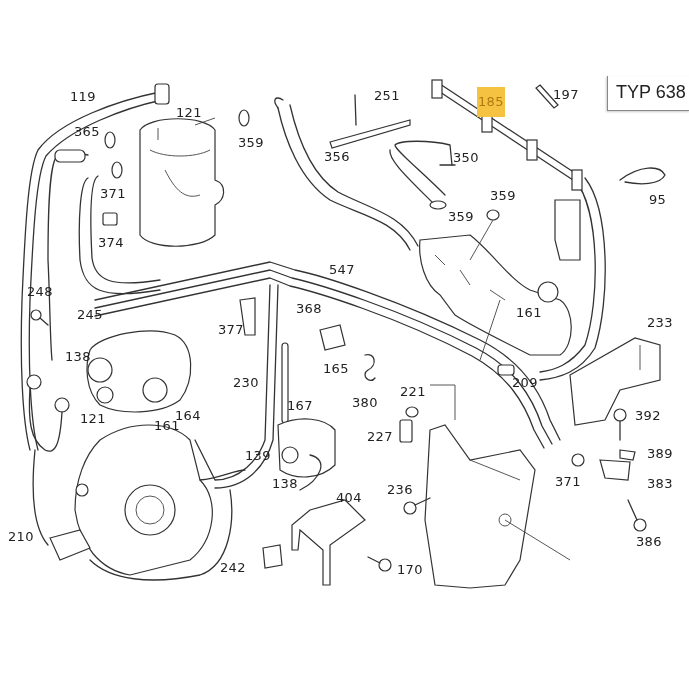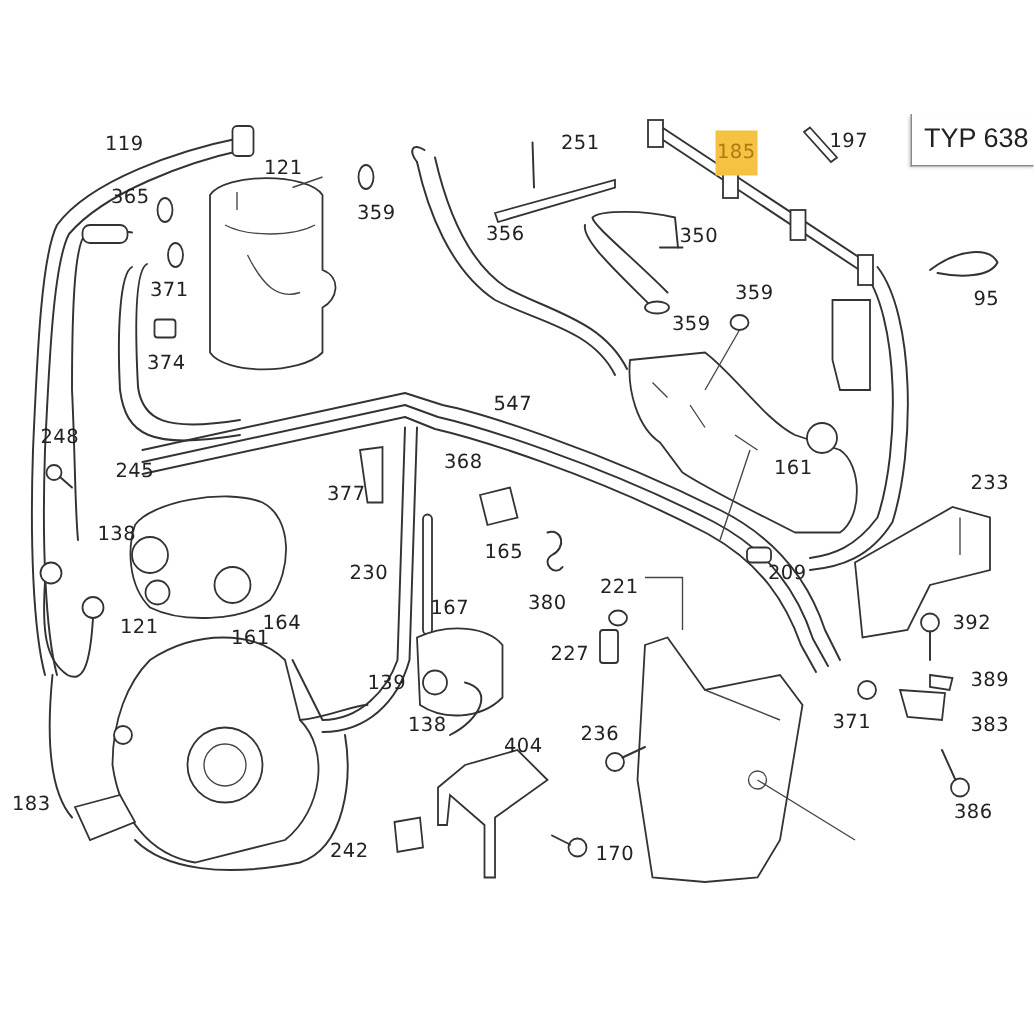--- a/index.html
+++ b/index.html
@@ -211,15 +211,15 @@
 <span class="lbl" style="left:175px;top:409px">164</span>
 <span class="lbl" style="left:154px;top:419px">161</span>
 <span class="lbl" style="left:245px;top:449px">139</span>
 <span class="lbl" style="left:272px;top:477px">138</span>
 <span class="lbl" style="left:647px;top:447px">389</span>
 <span class="lbl" style="left:555px;top:475px">371</span>
 <span class="lbl" style="left:647px;top:477px">383</span>
 <span class="lbl" style="left:387px;top:483px">236</span>
 <span class="lbl" style="left:336px;top:491px">404</span>
 <span class="lbl" style="left:636px;top:535px">386</span>
-<span class="lbl" style="left:8px;top:530px">183</span>
+<span class="lbl" style="left:8px;top:530px">210</span>
 <span class="lbl" style="left:220px;top:561px">242</span>
 <span class="lbl" style="left:397px;top:563px">170</span>
 
 </body></html>

